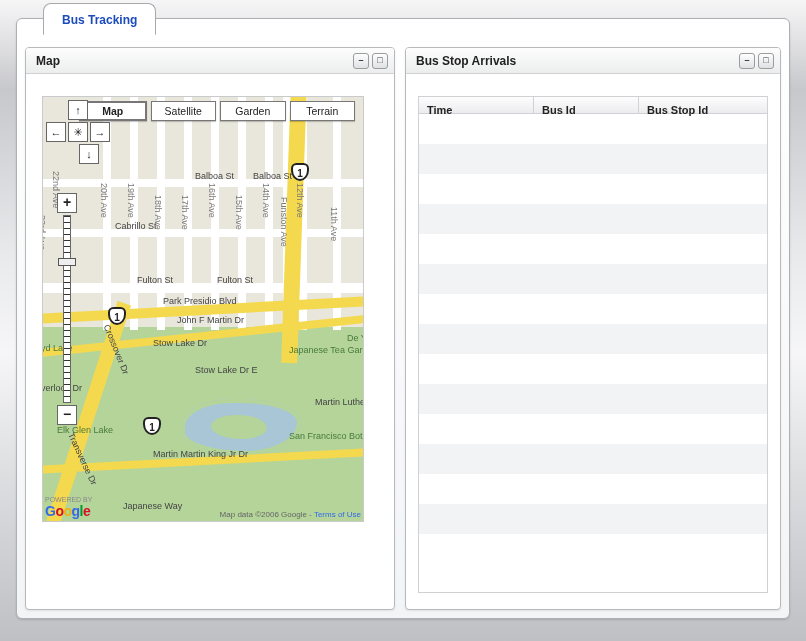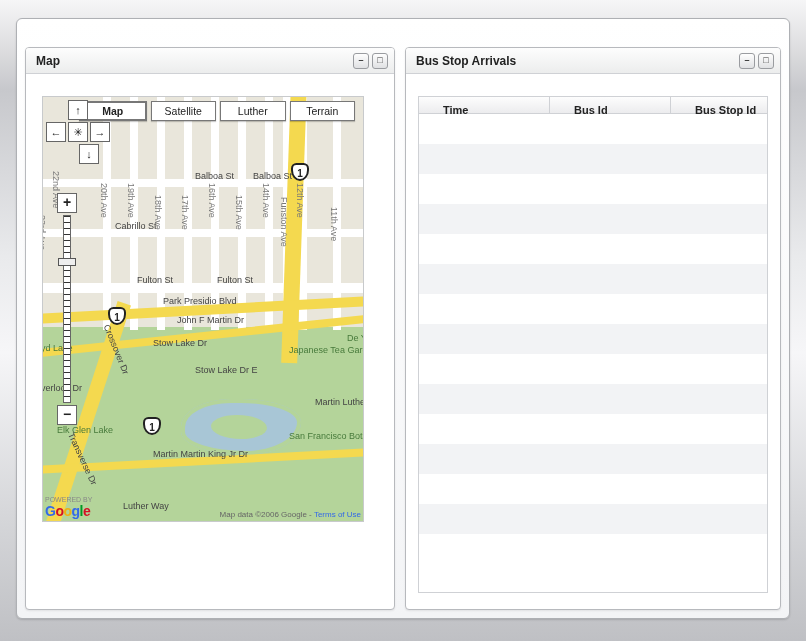--- a/index.html
+++ b/index.html
@@ -203,30 +203,33 @@
   .grid-head .cell {
     font-weight:bold; font-size:11px; color:#222;
     border-right:1px solid #cfd1d5;
     padding:5px 8px; height:16px; line-height:16px;
     position:relative;
   }
   .grid-body { flex:1 1 auto; overflow:auto; }
   .grid-row:nth-child(odd){ background:#ffffff; }
   .grid-row:nth-child(even){ background:#f2f3f5; }
   .grid-row { height:30px; }
-  .cell { box-sizing:border-box;margin-left:16px; }
+  .cell { box-sizing:border-box; }
   .c-time { flex:0 0 115px; }
   .c-bus  { flex:0 0 105px; }
   .c-stop { flex:1 1 auto; border-right:none !important; }
 </style>
 </head>
 <body>
 
 <div class="shell">
 
+  <div class="tabstrip">
+    <div class="tab">Bus Tracking</div>
+  </div>
 
   <div class="content">
 
     <div class="panel" style="flex:0 0 370px">
       <div class="panel-head">
         <span>Map</span>
         <span class="panel-head-tools">
           <span class="head-btn">–</span>
           <span class="head-btn">□</span>
         </span>
@@ -266,21 +269,21 @@
           <div class="map-label road" style="left:210px; top:74px">Balboa St</div>
           <div class="map-label road" style="left:72px;  top:124px">Cabrillo St</div>
           <div class="map-label road" style="left:94px;  top:178px">Fulton St</div>
           <div class="map-label road" style="left:174px; top:178px">Fulton St</div>
           <div class="map-label road" style="left:120px; top:199px">Park Presidio Blvd</div>
           <div class="map-label road" style="left:134px; top:218px">John F Martin Dr</div>
           <div class="map-label road" style="left:110px; top:352px">Martin Martin King Jr Dr</div>
           <div class="map-label road" style="left:272px; top:300px">Martin Luther</div>
           <div class="map-label road" style="left:110px; top:241px">Stow Lake Dr</div>
           <div class="map-label road" style="left:152px; top:268px">Stow Lake Dr E</div>
-          <div class="map-label road" style="left:80px; top:404px">Luther Way</div>
+          <div class="map-label road" style="left:80px; top:404px">Japanese Way</div>
 
           <div class="map-label green" style="left:246px; top:248px; text-align:center; width:60px">Japanese Tea Garden</div>
           <div class="map-label green" style="left:304px; top:236px">De Y</div>
           <div class="map-label green" style="left:246px; top:334px; text-align:center; width:74px">San Francisco Botanical Garden</div>
           <div class="map-label green" style="left:14px; top:328px; text-align:center; width:40px">Elk Glen Lake</div>
           <div class="map-label green" style="left:-2px; top:246px">yd Lake</div>
           <div class="map-label road" style="left:-2px; top:286px">verlook Dr</div>
 
           <div class="map-label road" style="left:68px; top:226px; transform:rotate(68deg); transform-origin:left top">Crossover Dr</div>
           <div class="map-label road" style="left:32px; top:334px; transform:rotate(65deg); transform-origin:left top">Transverse Dr</div>
@@ -294,21 +297,21 @@
           <div class="map-label light vert" style="left:147px; top:98px">17th Ave</div>
           <div class="map-label light vert" style="left:120px; top:98px">18th Ave</div>
           <div class="map-label light vert" style="left:93px;  top:86px">19th Ave</div>
           <div class="map-label light vert" style="left:66px;  top:86px">20th Ave</div>
           <div class="map-label light vert" style="left:18px;  top:74px">22nd Ave</div>
           <div class="map-label light vert" style="left:4px;   top:118px">23rd Ave</div>
 
           <div class="maptype-bar">
             <div class="maptype active">Map</div>
             <div class="maptype">Satellite</div>
-            <div class="maptype">Luther</div>
+            <div class="maptype">Garden</div>
             <div class="maptype">Terrain</div>
           </div>
 
           <div class="pan-cluster">
             <div class="pan-row">
               <span class="pan-btn">←</span>
               <span class="pan-btn">✳</span>
               <span class="pan-btn">→</span>
             </div>
             <div class="pan-row" style="justify-content:center; margin-left:22px;">

